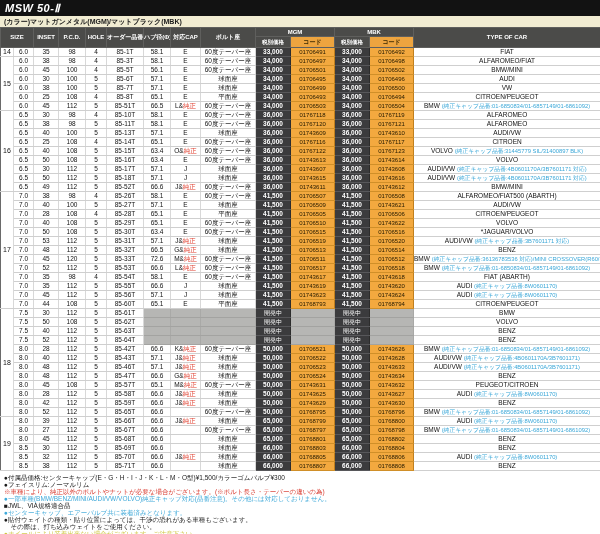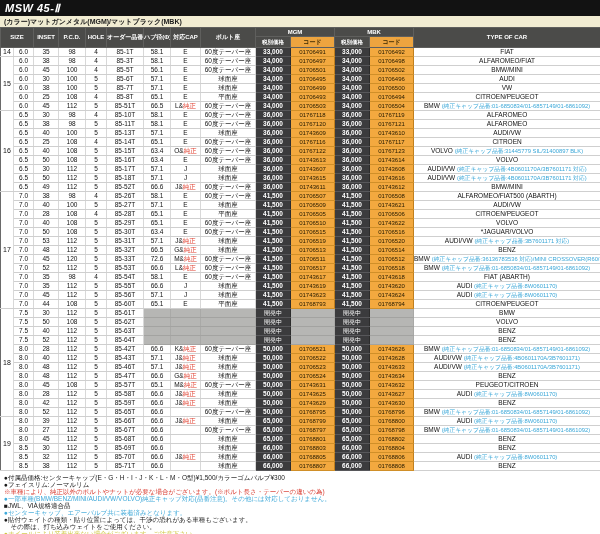--- a/index.html
+++ b/index.html
@@ -31,21 +31,21 @@
   .note-line.red{color:#d8372c;}
   .note-line.blue{color:#3fa9d9;}
   .note-line.yellow{color:#cfc53e;}
 </style>
 </head>
 <body>
 
 <div class="page">
 
   <div class="title-bar">
-    <span class="t">MSW 45-Ⅱ</span>
+    <span class="t">MSW 50-Ⅱ</span>
   </div>
 
   <div class="subtitle-bar">
     <span class="s">(カラー)マットガンメタル(MGM)/マットブラック(MBK)</span>
   </div>
 
   <table class="spec">
     <colgroup>
       <col style="width:13px">
         <col style="width:20px">

